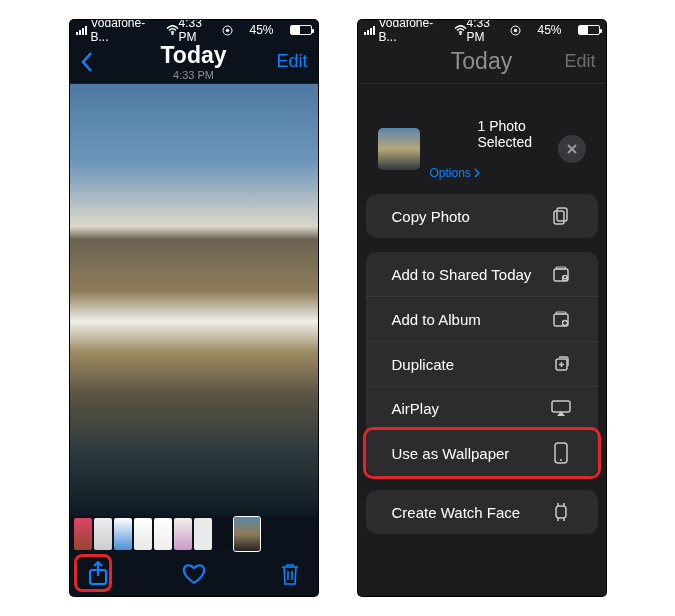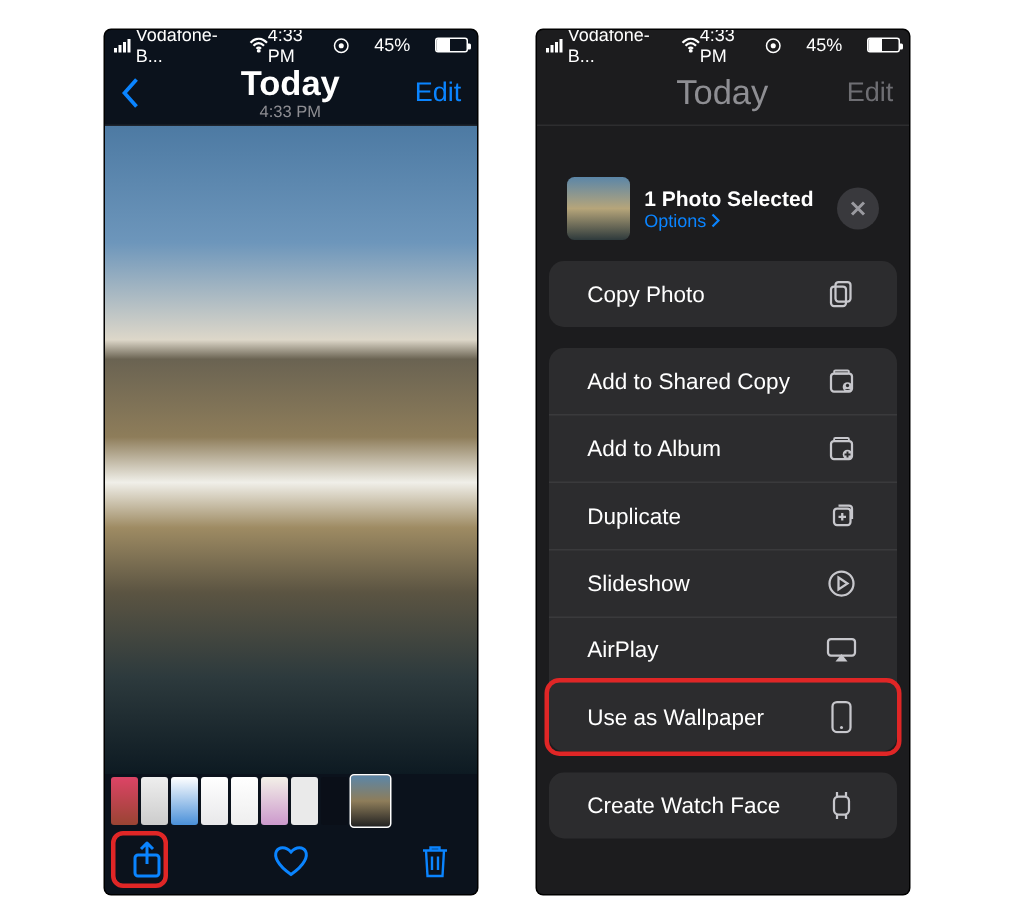--- a/index.html
+++ b/index.html
@@ -116,23 +116,23 @@
   .sheet-header {
     display: flex; align-items: center;
     padding: 10px 12px 14px;
   }
   .sheet-thumb {
     width: 42px; height: 42px; border-radius: 5px;
     background: linear-gradient(to bottom,#5b86a8 0%, #b6a57a 50%, #2e3a3c 100%);
     flex-shrink: 0;
   }
   .sheet-header-text { margin-left: 10px; flex: 1; }
-  .sheet-header-text .sel { font-size: 14px; font-weight: 700; }
+  .sheet-header-text .sel { font-size: 14px; font-weight: 400; margin-left: 48px; }
   .sheet-header-text .opt {
-    font-size: 12px; color: #0a84ff; display: flex; align-items: center; gap: 3px;
+    font-size: 12px; color: #0a84ff; display: flex; align-items: center; gap: 3px; margin-top: 16px;
   }
   .close-btn {
     width: 28px; height: 28px; border-radius: 50%;
     background: #39393d; display: flex; align-items: center; justify-content: center;
   }
   .action-list {
     display: flex; flex-direction: column; gap: 0;
   }
   .action-group {
     background: #2c2c2e; border-radius: 10px;
@@ -310,21 +310,21 @@
             <svg width="20" height="20" viewBox="0 0 20 20">
                 <rect x="6" y="2" width="10" height="13" rx="2" stroke-width="1.5"></rect>
                 <rect x="3" y="5" width="10" height="13" rx="2" stroke-width="1.5"></rect>
               </svg>
           </span>
         </div>
       </div>
 
       <div class="action-group">
         <div class="action">
-          <span>Add to Shared Copy</span>
+          <span>Add to Shared Today</span>
           <span class="icon-slot grey">
             <svg width="20" height="20" viewBox="0 0 20 20">
                 <rect x="3" y="5" width="14" height="12" rx="2" stroke-width="1.5"></rect>
                 <rect x="5" y="3" width="10" height="2" rx="1" stroke-width="1.2"></rect>
                 <circle cx="14" cy="14" r="3.2" fill="#c7c7cc" stroke="none"></circle>
                 <circle cx="14" cy="13" r="1.1" fill="#2c2c2e" stroke="none"></circle>
                 <path d="M12 16 Q14 14.5 16 16" fill="#2c2c2e" stroke="none"></path>
               </svg>
           </span>
         </div>
@@ -343,29 +343,20 @@
           <span>Duplicate</span>
           <span class="icon-slot grey">
             <svg width="20" height="20" viewBox="0 0 20 20">
                 <rect x="5" y="5" width="11" height="11" rx="2" stroke-width="1.5"></rect>
                 <path d="M8 3 H15 A2 2 0 0 1 17 5 V12" stroke-width="1.5"></path>
                 <path d="M10.5 8 V13 M8 10.5 H13" stroke-width="1.5"></path>
               </svg>
           </span>
         </div>
         <div class="action">
-          <span>Slideshow</span>
-          <span class="icon-slot grey">
-            <svg width="20" height="20" viewBox="0 0 20 20">
-                <circle cx="10" cy="10" r="8" stroke-width="1.5"></circle>
-                <path d="M8 6 L14 10 L8 14 Z" stroke-width="1.5"></path>
-              </svg>
-          </span>
-        </div>
-        <div class="action">
           <span>AirPlay</span>
           <span class="icon-slot grey">
             <svg width="22" height="18" viewBox="0 0 22 18">
                 <rect x="2" y="2" width="18" height="11" rx="2" stroke-width="1.5"></rect>
                 <path d="M7 17 L11 12 L15 17 Z" fill="#c7c7cc" stroke="none"></path>
               </svg>
           </span>
         </div>
         <div class="action">
           <span>Use as Wallpaper</span>

